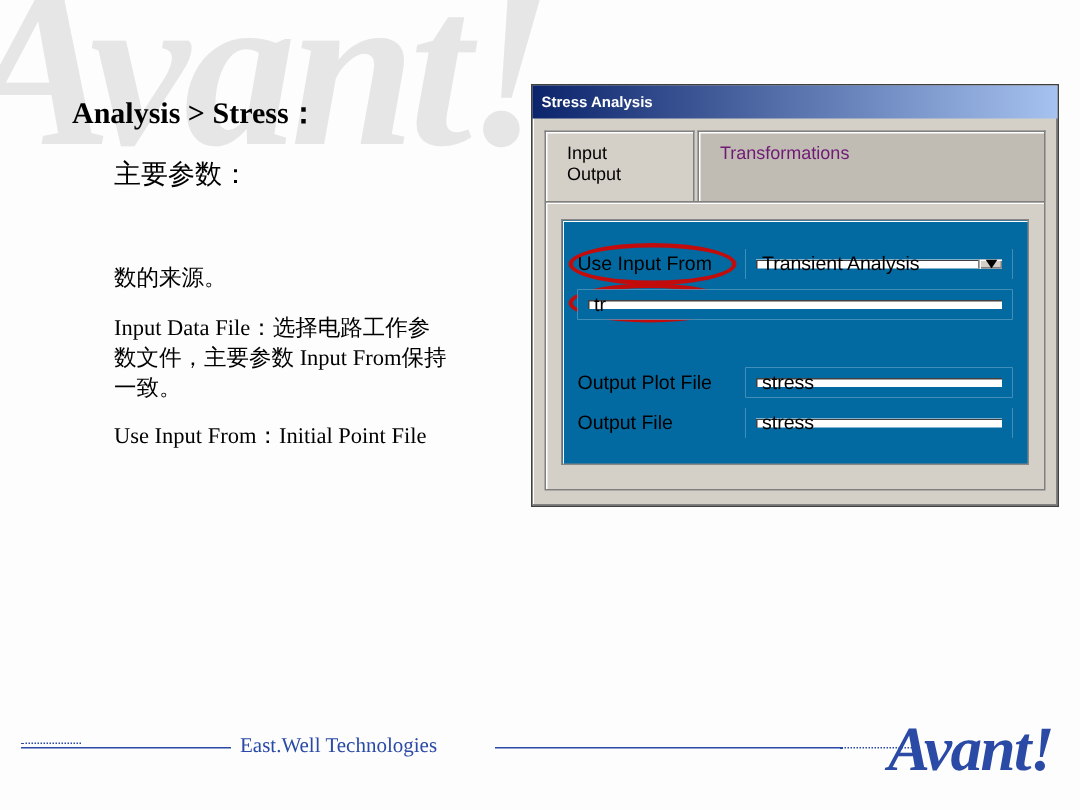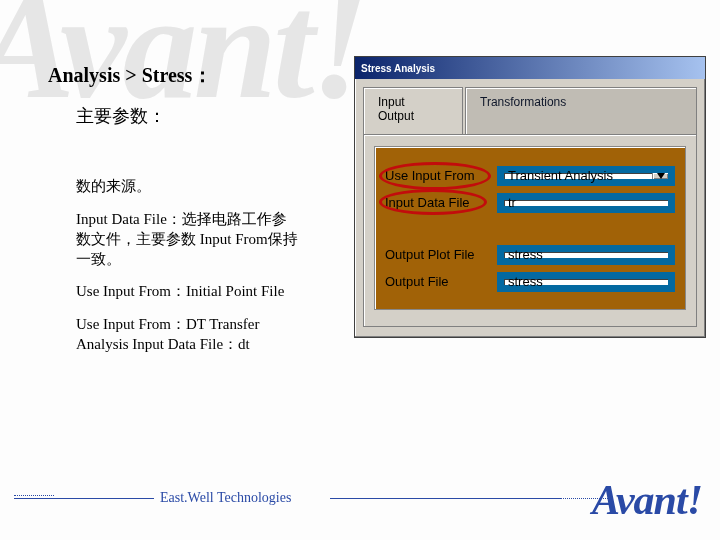--- a/index.html
+++ b/index.html
@@ -87,34 +87,34 @@
     border: 1px solid #808080;
     border-bottom: none;
     box-shadow: inset 1px 1px 0 #fff;
     position: relative;
     text-align: left;
     line-height: 1.2;
     min-width: 100px;
   }
   .tab.inactive {
     background: #c0bcb4;
-    color: #0f172a;
+    color: #701a75;
   }
   .tab.active { z-index: 2; }
   .panel {
     margin: 0 8px 10px 8px;
     border: 1px solid #808080;
     box-shadow: inset 1px 1px 0 #fff;
     background: #d4d0c8;
     padding: 12px 10px 16px 10px;
   }
   .fgroup {
     border: 1px solid #888;
     box-shadow: inset 1px 1px 0 #fff;
-    background: #a16207;
+    background: #0369a1;
     padding: 12px 10px 10px 10px;
     margin-top: -1px;
   }
   .row {
     display: flex;
     align-items: center;
     margin: 7px 0;
     position: relative;
   }
   .lbl {
@@ -209,24 +209,20 @@
       <br>
       <span>数的来源。</span>
     </p>
     <p>
       <span class="b">Input Data File：选择电路工作参</span><br>
       <span>数文件，主要参数 Input From保持</span><br>
       <span>一致。</span>
     </p>
     <p>
       <span class="b">Use Input From：Initial Point File</span><br>
-    </p>
-    <p>
-      <span class="b">Use Input From：DT Transfer</span><br>
-      <span class="b">Analysis  Input Data File：dt</span>
     </p>
   </div>
 
   <div class="dialog">
     <div class="titlebar">
       <span>Stress Analysis</span>
     </div>
     <div class="tabs">
       <div class="tab active">
         <span>Input</span><br>
@@ -247,21 +243,20 @@
             <div class="dd-btn">
               <svg viewBox="0 0 8 6">
                   <path d="M0 0h8L4 6z" fill="#000"></path>
                 </svg>
             </div>
           </div>
         </div>
 
         <div class="row">
           <div class="circle-red c2"></div>
-          <div class="lbl">Input Data File</div>
           <div class="val">
             <span>tr</span>
           </div>
         </div>
 
         <div class="hgap"></div>
 
         <div class="row">
           <div class="lbl">Output Plot File</div>
           <div class="val">

